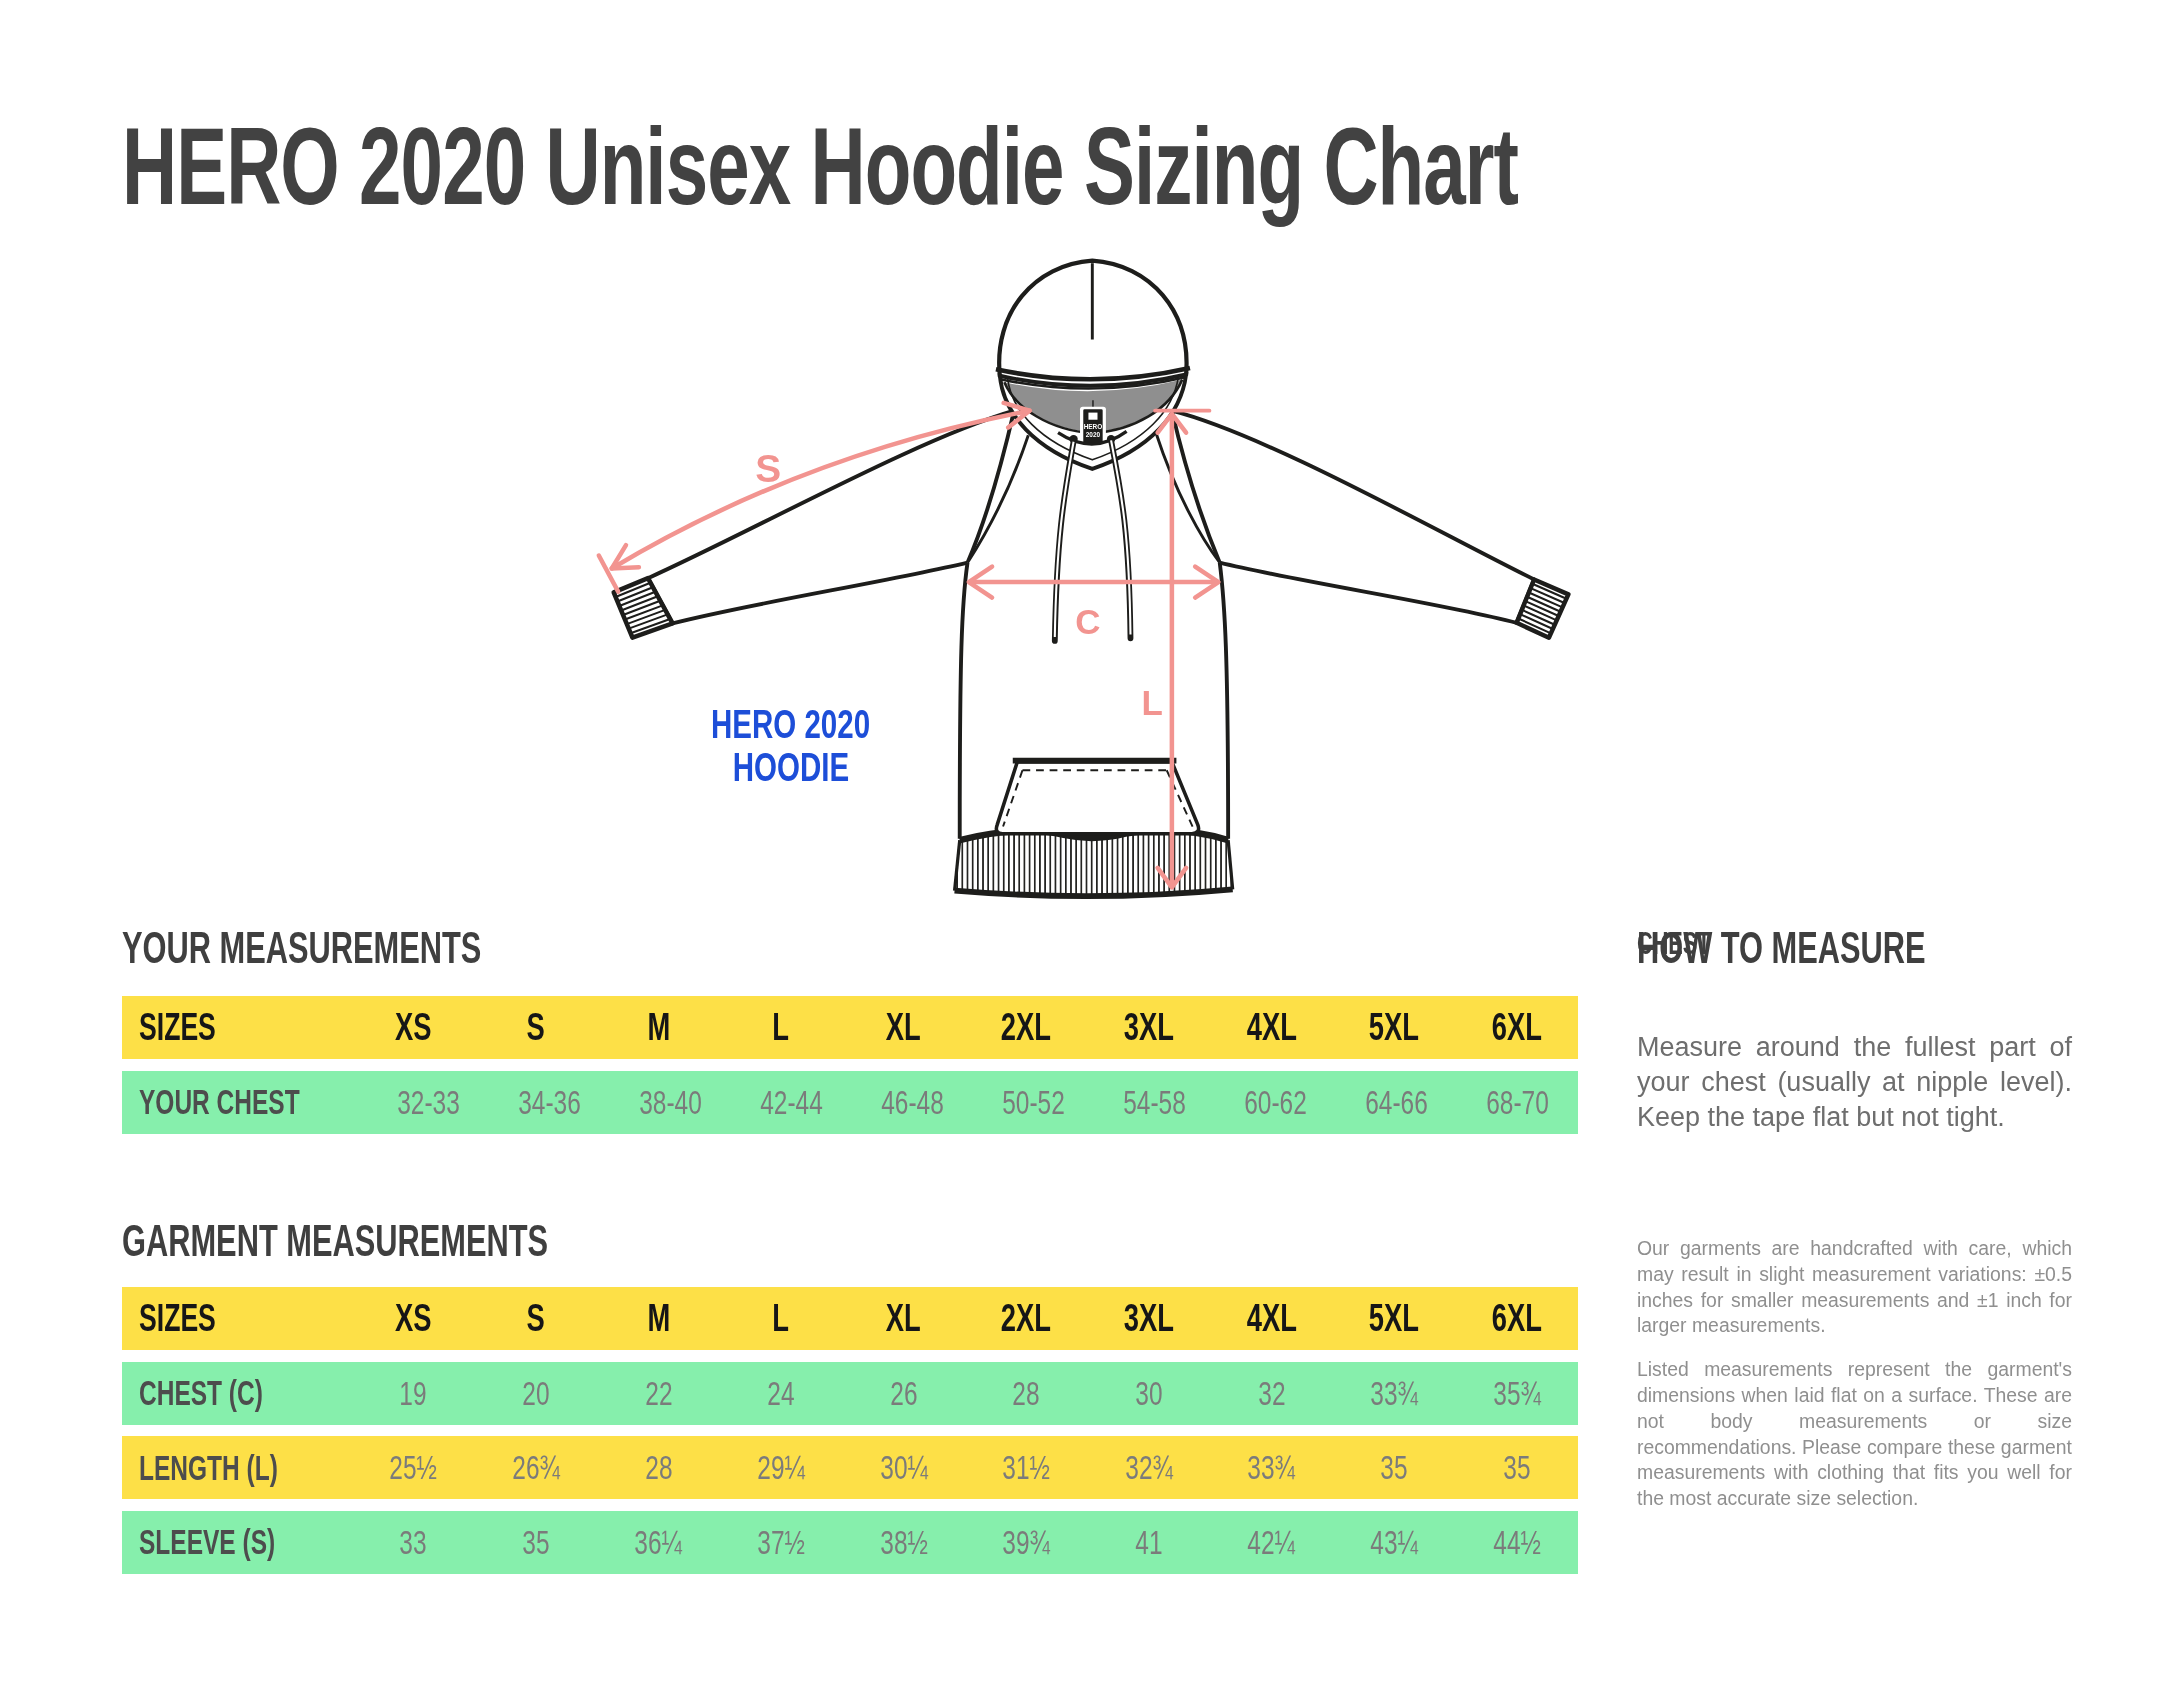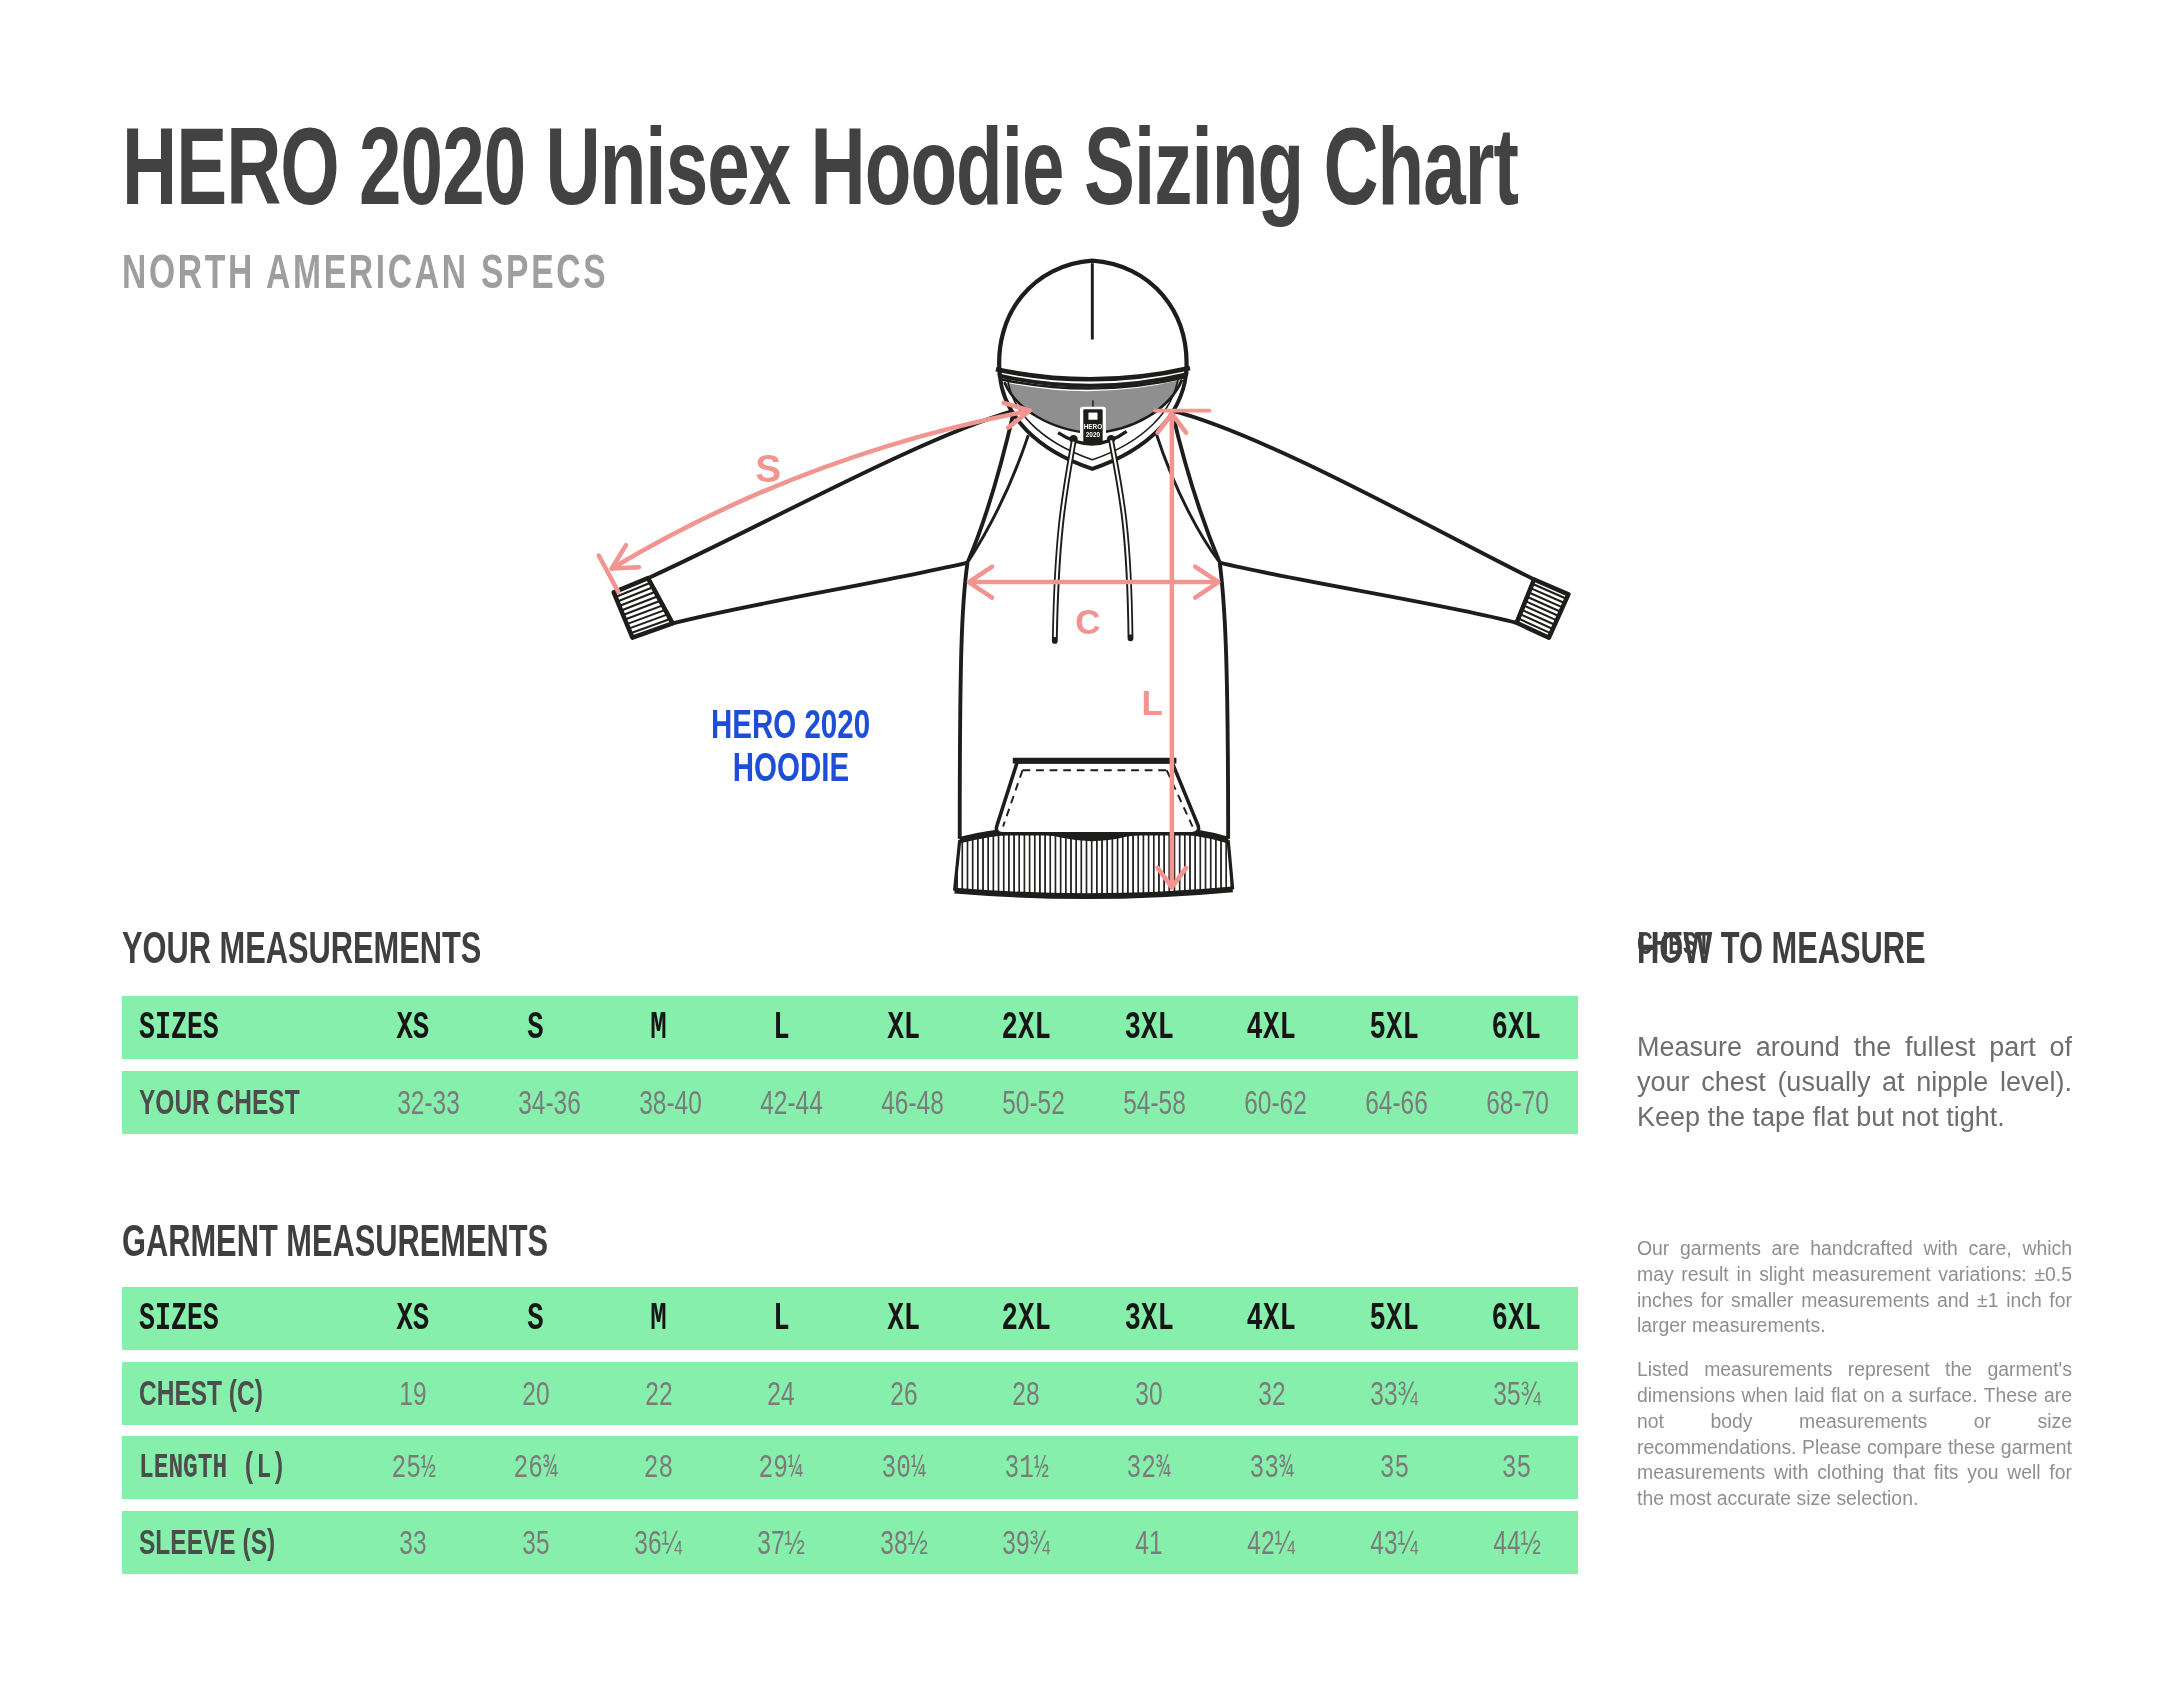--- a/index.html
+++ b/index.html
@@ -23,41 +23,40 @@
   .htm-body{position:absolute;left:1637px;top:1030px;width:435px;font-size:27px;line-height:1.30;
             color:#6e6e6e;text-align:justify;}
   .notes{position:absolute;left:1637px;top:1228px;width:435px;font-size:19.4px;line-height:1.33;
          color:#8f8f8f;text-align:justify;}
   .notes p{margin:8px 0 18px 0;}
 
   .sizing-table{position:absolute;left:122px;width:1456px;}
   .t1{top:996px;}
   .t2{top:1287px;}
   .trow{display:flex;align-items:center;height:63px;margin-bottom:11.6px;}
-  .bg-light{background:#86efac;font-family:Liberation Mono, monospace;}
+  .bg-light{background:#fde047;}
   .bg-dark{background:#86efac;}
   .c0{flex:0 0 230px;padding-left:17px;box-sizing:border-box;text-align:left;}
   .c{flex:1;text-align:center;}
   .th{font-size:38px;font-weight:700;color:#161616;}
   .tl{font-size:35px;font-weight:700;color:#4d4d4d;}
   .td{font-size:34px;font-weight:400;color:#7b7b7b;}
 
   .diagram{position:absolute;left:582px;top:241px;width:1009px;height:686px;}
   .diag-label{position:absolute;left:655px;top:703px;width:272px;text-align:center;
               font-weight:700;color:#1d4ed8;font-size:41px;line-height:1.05;}
   .svg-dim-text{font-family:"Liberation Sans",sans-serif;font-weight:700;}
   .neck-text{font-family:"Liberation Sans",sans-serif;font-weight:700;}
 </style>
 </head>
 <body>
 
 <div class="page">
 
   <div class="title"><span class="cx">HERO 2020 Unisex Hoodie Sizing Chart</span></div>
-  <div class="subtitle"><span class="cx">NORTH AMERICAN SPECS</span></div>
 
   <svg class="diagram" viewBox="0 0 1560 1060" xmlns="http://www.w3.org/2000/svg">
     <defs>
       <pattern id="rib" width="8" height="12" patternUnits="userSpaceOnUse">
         <rect width="8" height="12" fill="#ffffff"></rect>
         <line x1="4" y1="0" x2="4" y2="12" stroke="#1d1d1b" stroke-width="2.6"></line>
       </pattern>
     </defs>
 
     <g fill="#ffffff" stroke="#1d1d1b" stroke-width="6" stroke-linejoin="round">

